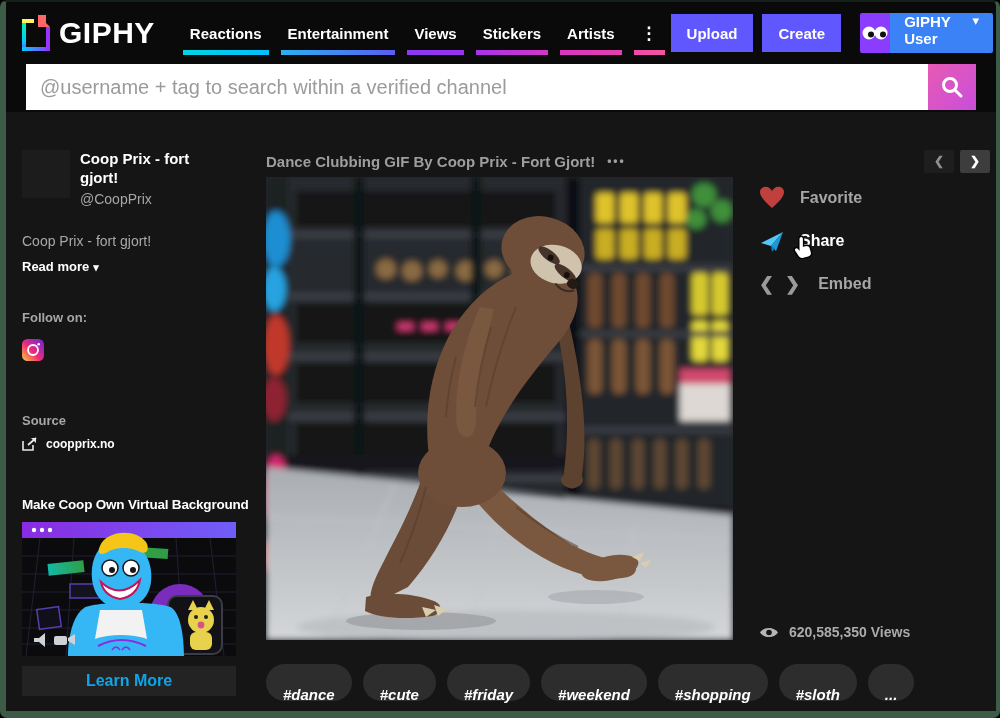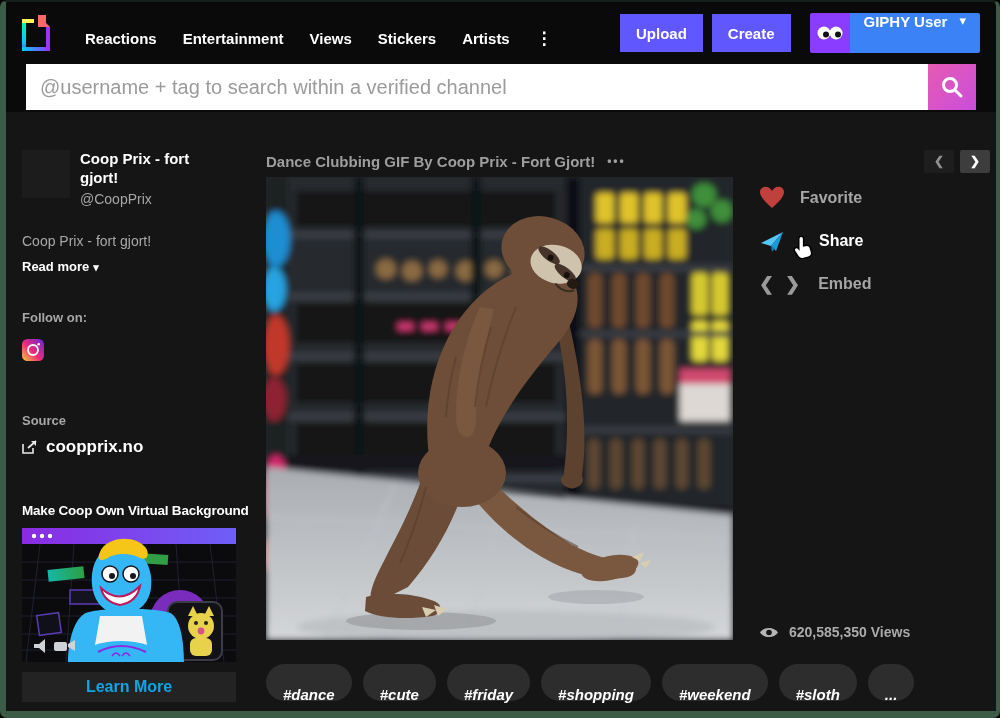--- a/index.html
+++ b/index.html
@@ -8,21 +8,21 @@
     position:relative; width:1000px; height:718px; overflow:hidden;
     background:#151515; border-radius:7px;
     border-left:6px solid #3c5c48; border-bottom:7px solid #3c5c48;
     border-right:4px solid #3c5c48; border-top:2px solid #16201a;
   }
   
   .topbar { position:absolute; left:0; top:0; width:100%; height:62px; background:#0a0a0a; display:flex; align-items:center; padding:0 16px; }
   .logo { display:flex; align-items:center; gap:9px; cursor:pointer; }
   .logo-text { color:#fff; font-size:30px; font-weight:800; letter-spacing:.5px; }
   .main-nav { display:flex; align-items:flex-end; margin-left:22px; height:44px; }
-  .nav-item { display:flex; flex-direction:row; margin:0 6px; cursor:pointer; }
+  .nav-item { display:flex; flex-direction:column; margin:0 6px; cursor:pointer; }
   .nav-item span { color:#fff; font-weight:700; font-size:15px; padding:0 7px; margin-bottom:8px; white-space:nowrap; }
   .nav-item .nav-underline { height:5px; width:100%; }
   .nav-item.nav-dots span { font-size:17px; margin-bottom:6px; }
   .header-right { margin-left:auto; display:flex; align-items:center; gap:9px; }
   .btn-purple { border:none; background:#6157ff; color:#fff; font-family:inherit; font-weight:700; font-size:15px; height:38px; padding:0 16px; cursor:pointer; border-radius:0; }
   .user-chip { display:flex; align-items:center; height:40px; cursor:pointer; margin-left:10px; }
   .user-avatar { width:40px; height:40px; background:#8b3dff; display:flex; align-items:center; justify-content:center; border-radius:2px 0 0 2px; }
   .user-label { background:#3b82f6; height:40px; display:flex; align-items:flex-start; gap:12px; padding:0 14px; border-radius:0 2px 2px 0; }
   .user-label .uname { color:#fff; font-weight:700; font-size:15px; }
   .user-label .caret { color:#fff; font-size:13px; }
@@ -38,38 +38,38 @@
   .channel-avatar { width:48px; height:48px; background:#1c1c1c; flex:0 0 auto; }
   .channel-name { color:#fff; font-weight:800; font-size:15px; line-height:1.25; width:118px; }
   .channel-handle { color:#a6a6a6; font-size:14px; margin-top:3px; }
   .channel-desc { color:#a8a8a8; font-size:14px; margin-top:26px; }
   .read-more { color:#fff; font-weight:800; font-size:13px; margin-top:10px; cursor:pointer; }
   .read-more .caret { font-size:11px; color:#fff; margin-left:4px; }
   .follow-label { color:#a6a6a6; font-weight:800; font-size:13px; margin-top:36px; }
   .insta { margin-top:14px; width:22px; height:22px; cursor:pointer; }
   .source-label { color:#a6a6a6; font-weight:800; font-size:13px; margin-top:48px; }
   .source-row { display:flex; align-items:center; gap:8px; margin-top:9px; cursor:pointer; }
-  .source-row .link { color:#fff; font-weight:800; font-size:17px;text-align:right; }
+  .source-row .link { color:#fff; font-weight:800; font-size:12px;text-align:right; }
   .ad-title { color:#fff; font-weight:800; font-size:13.5px; margin-top:46px; white-space:nowrap; letter-spacing:-.2px; }
   .ad-box { margin-top:10px; width:214px; height:134px; cursor:pointer; }
   .learn-more { margin-top:6px; width:214px; height:30px; background:#232323; border:none; color:#0ea5e9; font-family:inherit; font-weight:800; font-size:16px; cursor:pointer; }
   
   .title-row { position:absolute; left:260px; top:146px; width:724px; height:26px; display:flex; align-items:center; }
   .gif-title { color:#9e9e9e; font-weight:700; font-size:15px; }
   .gif-menu { color:#9e9e9e; font-weight:700; font-size:12px; letter-spacing:2px; margin-left:12px; cursor:pointer; }
   .pager { margin-left:auto; display:flex; gap:6px; }
   .pager .pg { width:30px; height:23px; text-align:center; line-height:23px; font-size:12px; font-weight:700; border-radius:2px; cursor:pointer; }
   .pg-prev { background:#1e1e1e; color:#8f8f8f; }
   .pg-next { background:#3d3d3d; color:#fff; }
   .gif-stage { position:absolute; left:260px; top:175px; width:467px; height:463px; background:#24262b; }
   
   .actions { position:absolute; left:753px; top:182px; }
   .action-row { display:flex; align-items:center; gap:15px; height:28px; margin-bottom:15px; cursor:pointer; }
   .action-label { font-weight:700; font-size:16px; color:#a6a6a6; }
-  .action-label.active { color:#fff;padding-left:19px; }
+  .action-label.active { color:#fff; }
   .embed-glyph { color:#9a9a9a; font-size:18px; font-weight:700; letter-spacing:3px; }
   .views-row { position:absolute; left:753px; top:622px; display:flex; align-items:center; gap:10px; }
   .views-text { color:#ababab; font-weight:700; font-size:14px; }
   
   .tags { position:absolute; left:260px; top:662px; display:flex; gap:11px; }
   .tag-pill { background:#2d2d2d; color:#fff; font-style:italic; font-weight:700; font-size:15px; height:37px; line-height:37px; padding:12px 17px; border-radius:19px; cursor:pointer; white-space:nowrap; }
   .cursor { position:absolute; left:786px; top:233px; pointer-events:none; }
 </style>
 </head>
 <body>
@@ -90,20 +90,21 @@
               <stop offset="1" stop-color="#9933ff"></stop>
           </linearGradient>
         </defs>
         <rect x="0" y="4" width="4" height="32" fill="url(#lgL)"></rect>
         <rect x="0" y="32" width="28" height="4" fill="url(#lgB)"></rect>
         <rect x="24" y="12" width="4" height="24" fill="#9933ff"></rect>
         <rect x="0" y="4" width="12" height="4" fill="#fff35c"></rect>
         <path d="M16 0 L28 12 L16 12 Z" fill="#ff6666"></path>
         <rect x="16" y="0" width="8" height="8" fill="#ff6666"></rect>
       </svg>
+      <span class="logo-text">GIPHY</span>
     </div>
     <nav class="main-nav">
         <div class="nav-item">
           <span>Reactions</span>
           <div class="nav-underline" style="background: linear-gradient(90deg, rgb(0, 214, 228), rgb(0, 191, 255));"></div>
         </div>
         <div class="nav-item">
           <span>Entertainment</span>
           <div class="nav-underline" style="background: linear-gradient(90deg, rgb(43, 176, 240), rgb(91, 92, 240));"></div>
         </div>
@@ -435,22 +436,22 @@
       <path d="M1 6.5 C5 0.5 15 0.5 19 6.5 C15 12.5 5 12.5 1 6.5 Z" fill="#b5b5b5"></path>
       <circle cx="10" cy="6.5" r="2.8" fill="#141414"></circle>
     </svg>
     <span class="views-text">620,585,350 Views</span>
   </div>
 
   <div class="tags">
       <span class="tag-pill">#dance</span>
       <span class="tag-pill">#cute</span>
       <span class="tag-pill">#friday</span>
+      <span class="tag-pill">#weekend</span>
       <span class="tag-pill">#shopping</span>
-      <span class="tag-pill">#weekend</span>
       <span class="tag-pill">#sloth</span>
       <span class="tag-pill">...</span>
     </div>
 
   <svg class="cursor" width="22" height="24" viewBox="0 0 17 20">
     <path d="M7 1 C8.2 1 9 1.8 9 3 L9 9 L10.5 8.7 C13 8.2 14 9 14.5 10.5 L15.5 14 C16 16 15 18 13 18.5 L9 19.5 C7 20 5.5 19.5 4.5 18 L1.5 13.5 C0.8 12.4 1.2 11 2.5 10.6 C3.4 10.3 4.4 10.7 5 11.5 L5 3 C5 1.8 5.8 1 7 1 Z" fill="#fff" stroke="#000" stroke-width="1.2"></path>
   </svg>
 
 </div>
 

